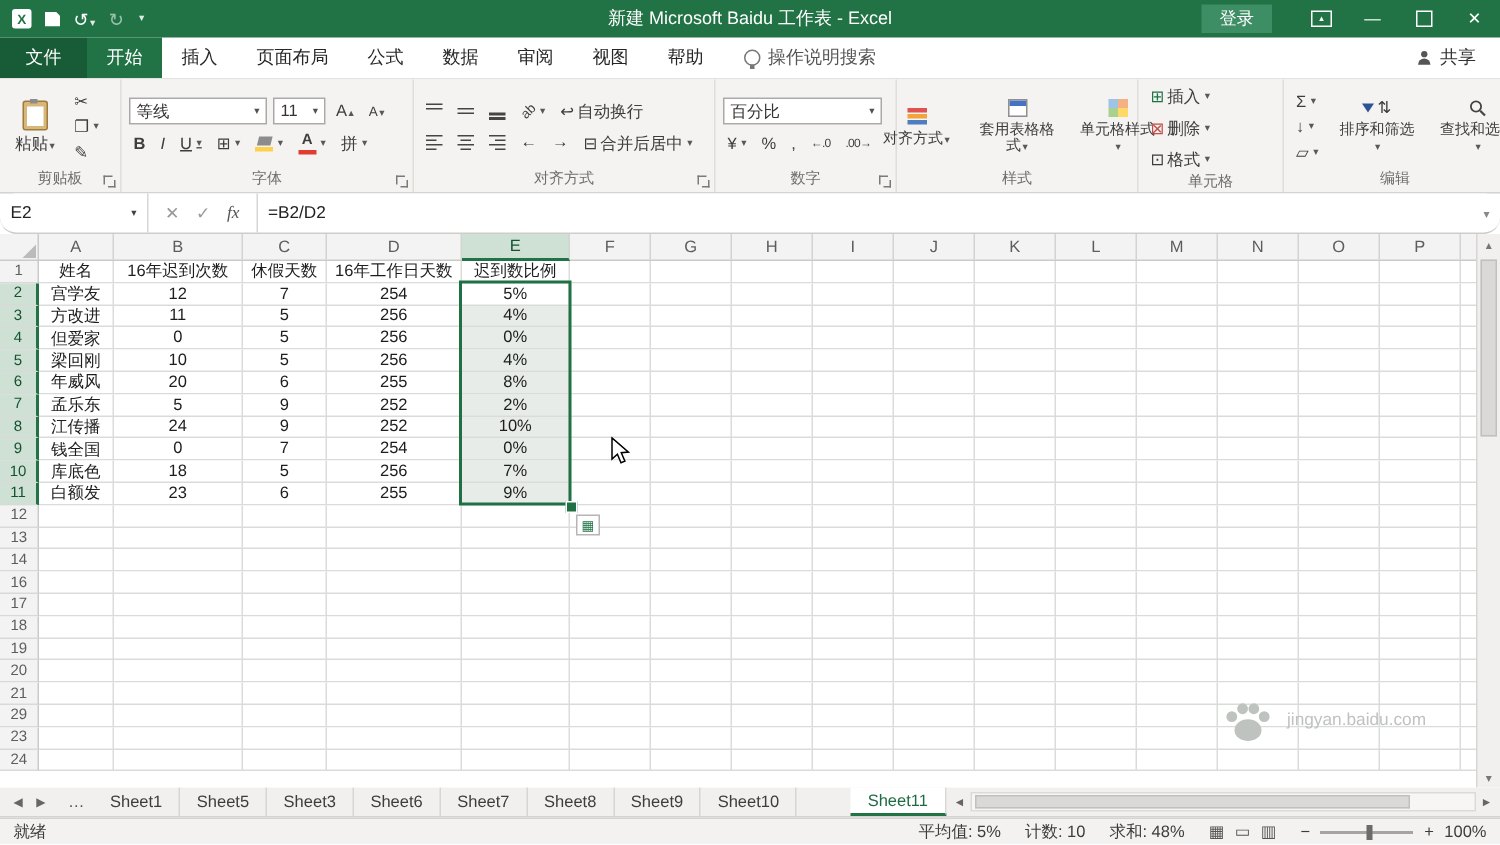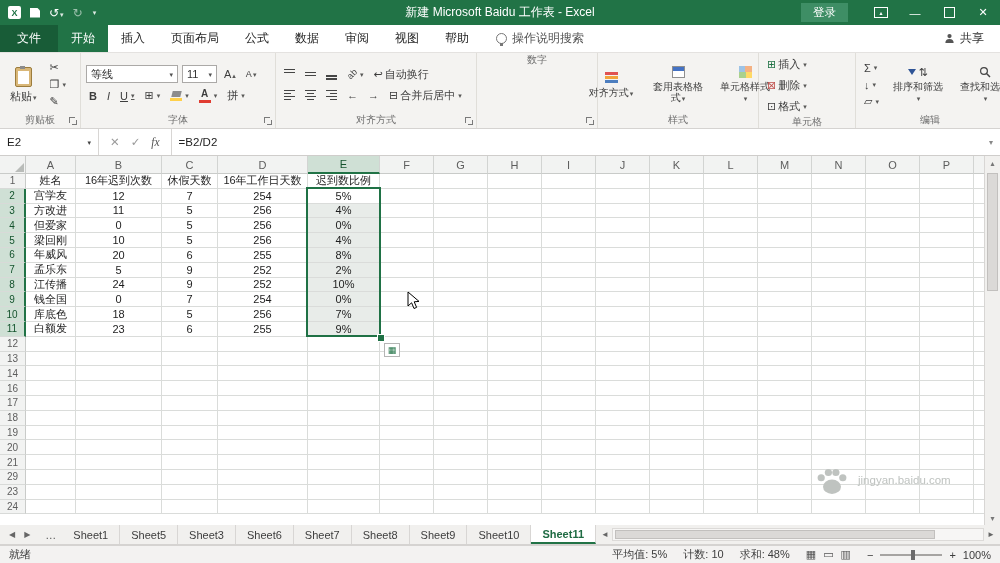--- a/index.html
+++ b/index.html
@@ -62,21 +62,21 @@
   .ic-cond{width:13px;height:12px;display:flex;flex-direction:column;gap:1px;}
   .ic-cond i{flex:1;display:block;}
   .ic-cond i:nth-child(1){background:#e05252;}.ic-cond i:nth-child(2){background:#f2a33c;}.ic-cond i:nth-child(3){background:#4d7ebf;}
   .ic-table{width:13px;height:12px;border:1px solid #8f8f8f;background:linear-gradient(#4472c4 0 4px,#fff 4px);box-sizing:border-box;}
   .ic-cellst{width:13px;height:12px;background:conic-gradient(#f4b183 0 25%,#ffd966 0 50%,#a9d18e 0 75%,#9dc3e6 0);}
   .funnel{width:0;height:0;border-left:4px solid transparent;border-right:4px solid transparent;border-top:6px solid #2f5496;}
   .green{color:#217346;}.red{color:#c0504d;}
   .tinytxt{font-size:8px;letter-spacing:-.5px;}
   .twoline{width:52px;font-size:10px;white-space:normal;}
   
-  #fbar{height:26px;background:#fff;display:flex;align-items:stretch;border-bottom:1px solid #cfcdcb;font-size:11.5px;flex:none;}
+  #fbar{height:26px;background:#fff;display:flex;align-items:stretch;border-bottom:1px solid #cfcdcb;font-size:11.5px;flex:none;border-radius:11px;}
   .namebox{width:84px;display:flex;align-items:center;justify-content:space-between;padding:0 7px;border-right:1px solid #d8d6d4;color:#222;}
   .fbtns{display:flex;align-items:center;gap:11px;padding:0 11px;border-right:1px solid #d8d6d4;color:#9a9a9a;}
   .fx{font-style:italic;font-family:"Liberation Serif","DejaVu Serif",serif;color:#555;}
   .fval{flex:1;display:flex;align-items:center;padding-left:7px;color:#222;}
   .fexp{width:18px;display:flex;align-items:center;justify-content:center;color:#888;font-size:8px;}
   
   #grid-wrap{flex:1;display:flex;overflow:hidden;}
   #grid{flex:1;position:relative;overflow:hidden;background:#fff;}
   .g-row{display:flex;height:14.8px;}
   .g-headrow{height:18px;}
@@ -98,21 +98,21 @@
        display:flex;align-items:center;justify-content:center;font-size:9px;color:#217346;box-sizing:border-box;}
   
   #vscroll{width:16px;flex:none;background:#f1f0ee;border-left:1px solid #d8d6d4;display:flex;flex-direction:column;align-items:center;box-sizing:border-box;}
   #vscroll .arr{height:14px;display:flex;align-items:center;justify-content:center;font-size:8px;color:#777;width:100%;}
   #vscroll .vtrack{flex:1;width:100%;position:relative;}
   #vscroll .vthumb{position:absolute;left:2px;right:2px;top:3px;height:118px;background:#dbd9d7;border:1px solid #c2c0be;box-sizing:border-box;}
   
   #sheetbar{height:19px;background:#f1f0ee;display:flex;align-items:stretch;font-size:11px;border-bottom:1px solid #d5d3d1;flex:none;}
   .snav{display:flex;align-items:center;gap:9px;padding:0 9px;color:#666;font-size:8px;}
   .stab{padding:0 11px;display:flex;align-items:center;border-right:1px solid #d8d6d4;color:#3d3d3d;}
-  .stab.active{background:#fff;color:#1f6b43;font-weight:bold;border-bottom:2px solid #217346;box-sizing:border-box;}
+  .stab.active{background:#fff;color:#1f6b43;font-weight:normal;border-bottom:2px solid #217346;box-sizing:border-box;margin-left:36px;}
   .ell{padding:0 6px;display:flex;align-items:center;color:#555;}
   .hscroll{margin-left:auto;display:flex;align-items:center;gap:3px;padding:0 5px;width:400px;}
   .hs-arr{font-size:8px;color:#666;}
   .hs-track{flex:1;height:11px;background:#f7f6f5;border:1px solid #dcdad8;position:relative;}
   .hs-thumb{position:absolute;left:2px;top:1px;bottom:1px;width:86%;background:#dbd9d7;border:1px solid #c2c0be;}
   
   #statusbar{height:18px;background:#f3f2f1;border-top:1px solid #d5d3d1;display:flex;align-items:center;
        font-size:11px;color:#3d3d3d;padding:0 9px;flex:none;box-sizing:border-box;}
   .sb-right{margin-left:auto;display:flex;align-items:center;gap:16px;}
   .views{display:flex;gap:7px;font-size:11px;color:#555;}
@@ -324,20 +324,46 @@
               <span>合并后居中</span>
               <span class="dd">▾</span>
             </span>
         </div>
       </div>
       <div class="rg-label">对齐方式</div>
       <span class="dlg"></span>
     </div>
 
     <div class="rgroup" style="width:120px;">
+      <div class="rg-body col">
+        <div class="rrow" style="width:100%;">
+          <div class="rsel" style="width:106px;">
+              <span>百分比</span>
+              <span class="dd">▾</span>
+            </div>
+        </div>
+        <div class="rrow">
+          <span class="mini">
+              <span>¥</span>
+              <span class="dd">▾</span>
+            </span>
+          <span class="mini">
+              <span>%</span>
+            </span>
+          <span class="mini">
+              <span>,</span>
+            </span>
+          <span class="mini tinytxt">
+              <span>←.0</span>
+            </span>
+          <span class="mini tinytxt">
+              <span>.00→</span>
+            </span>
+        </div>
+      </div>
       <div class="rg-label">数字</div>
       <span class="dlg"></span>
     </div>
 
     <div class="rgroup" style="width:160px;">
       <div class="rg-body" style="justify-content:center;">
         <div class="btn-big">
           <span class="ic-cond">
               <i></i>
               <i></i>

